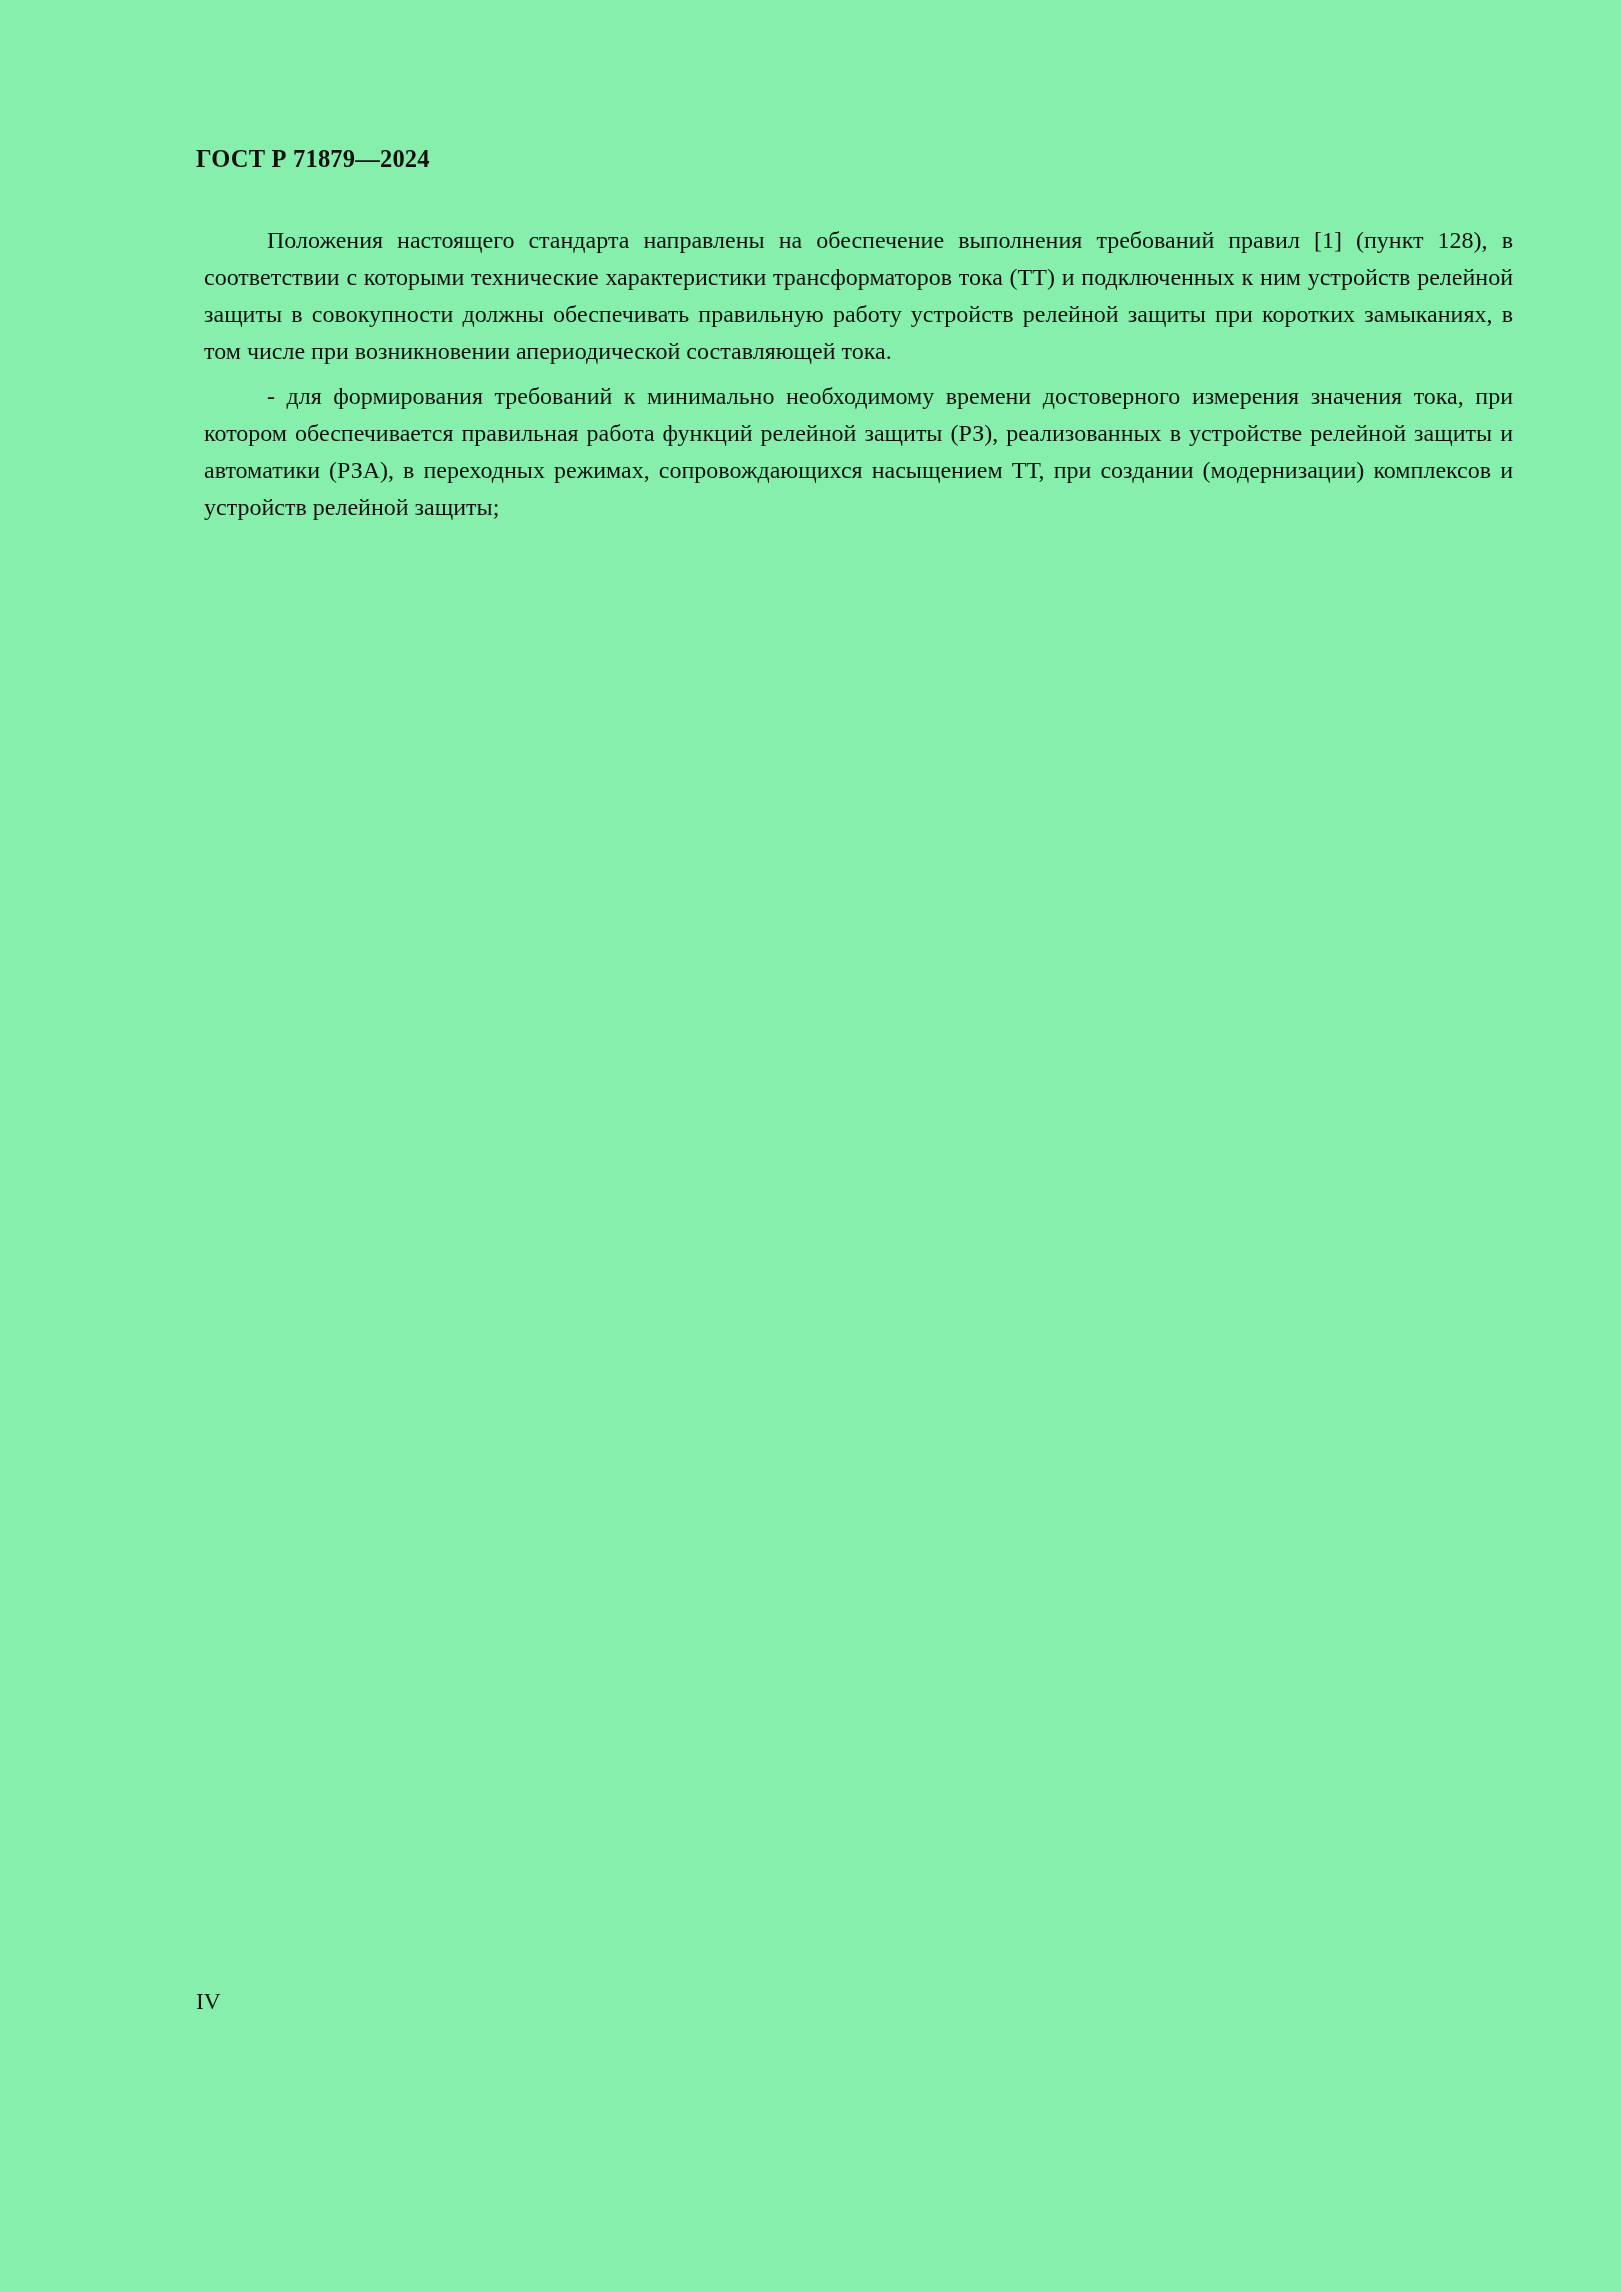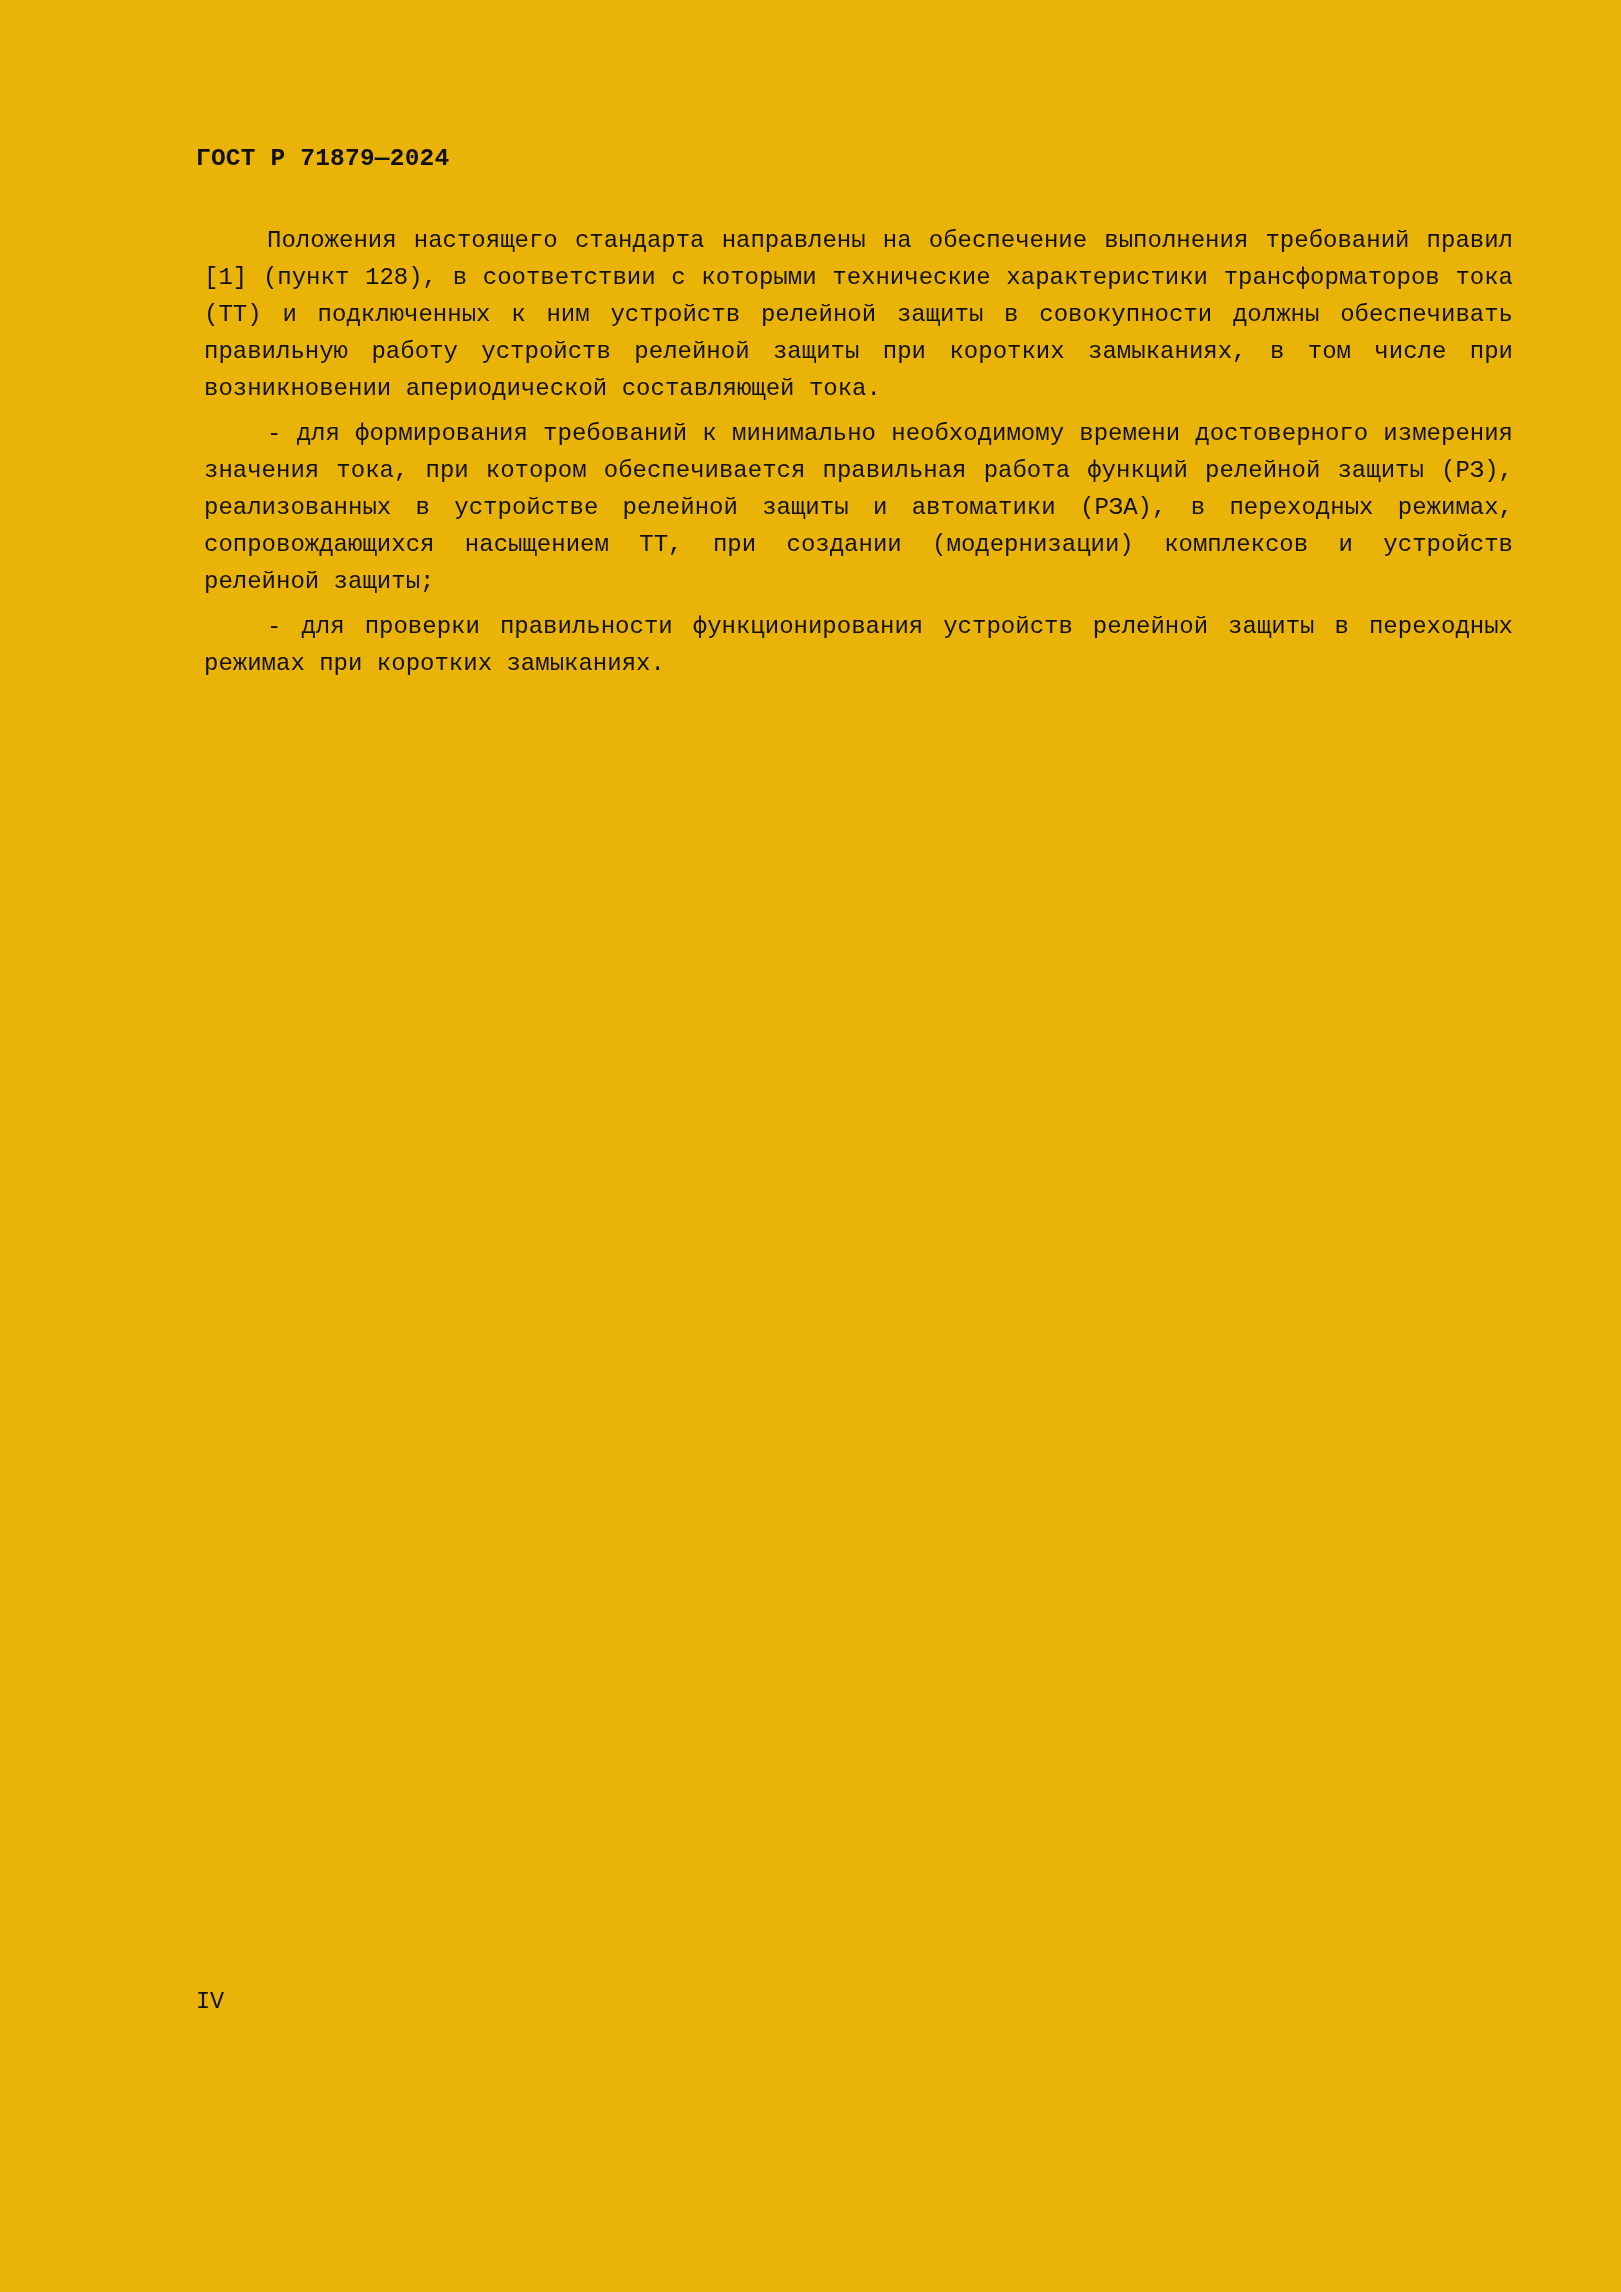--- a/index.html
+++ b/index.html
@@ -4,22 +4,22 @@
 <style>
   html, body {
     margin: 0;
     padding: 0;
     background: #ffffff;
   }
   .page {
     position: relative;
     width: 1621px;
     height: 2293px;
-    background: #eab308;
-    font-family: Liberation Mono, monospace;
+    background: #86efac;
+    font-family: Liberation Serif, serif;
     color: #111111;
     overflow: hidden;
   }
   .doc-header {
     position: absolute;
     left: 196px;
     top: 145px;
     font-size: 24.5px;
     font-weight: bold;
     letter-spacing: 0.2px;
@@ -55,20 +55,19 @@
 
 <div class="page">
 
   <div class="doc-header">ГОСТ Р 71879—2024</div>
 
   <div class="content">
 
     <div class="body-text">
       <p>Положения настоящего стандарта направлены на обеспечение выполнения требований правил [1] (пункт 128), в соответствии с которыми технические характеристики трансформаторов тока (ТТ) и подключенных к ним устройств релейной защиты в совокупности должны обеспечивать правильную работу устройств релейной защиты при коротких замыканиях, в том числе при возникновении апериодической составляющей тока.</p>
       <p>- для формирования требований к минимально необходимому времени достоверного измерения значения тока, при котором обеспечивается правильная работа функций релейной защиты (РЗ), реализованных в устройстве релейной защиты и автоматики (РЗА), в переходных режимах, сопровождающихся насыщением ТТ, при создании (модернизации) комплексов и устройств релейной защиты;</p>
-      <p>- для проверки правильности функционирования устройств релейной защиты в переходных режимах при коротких замыканиях.</p>
     </div>
   </div>
 
   <div class="page-number">IV</div>
 
 </div>
 
 
 </body></html>

